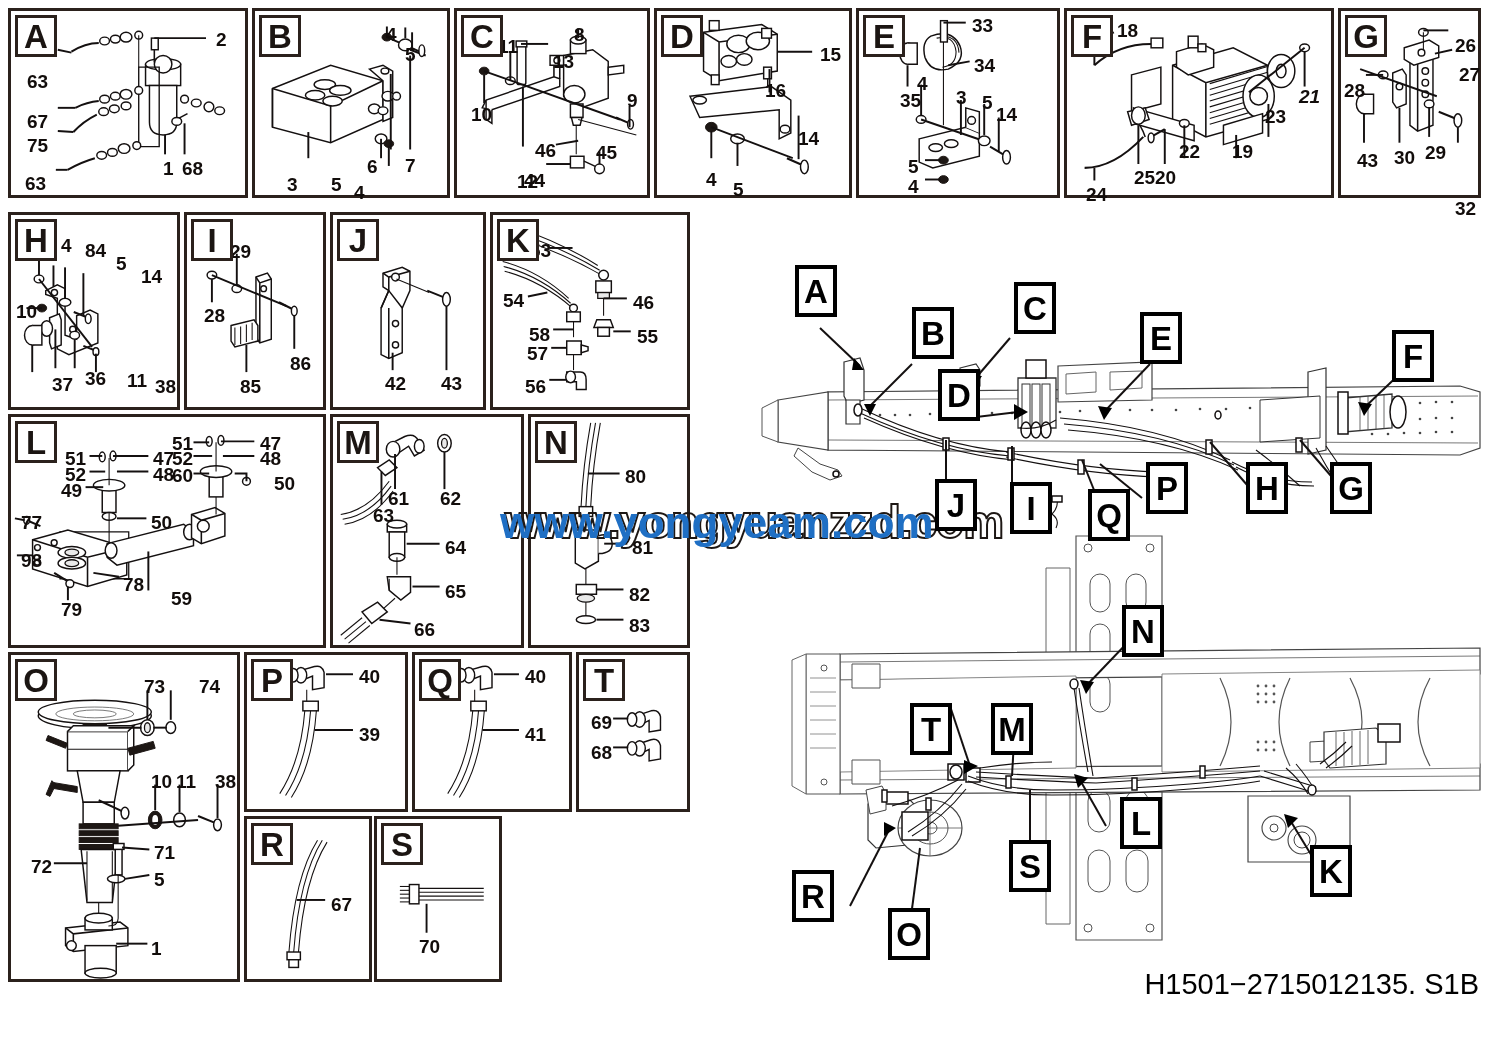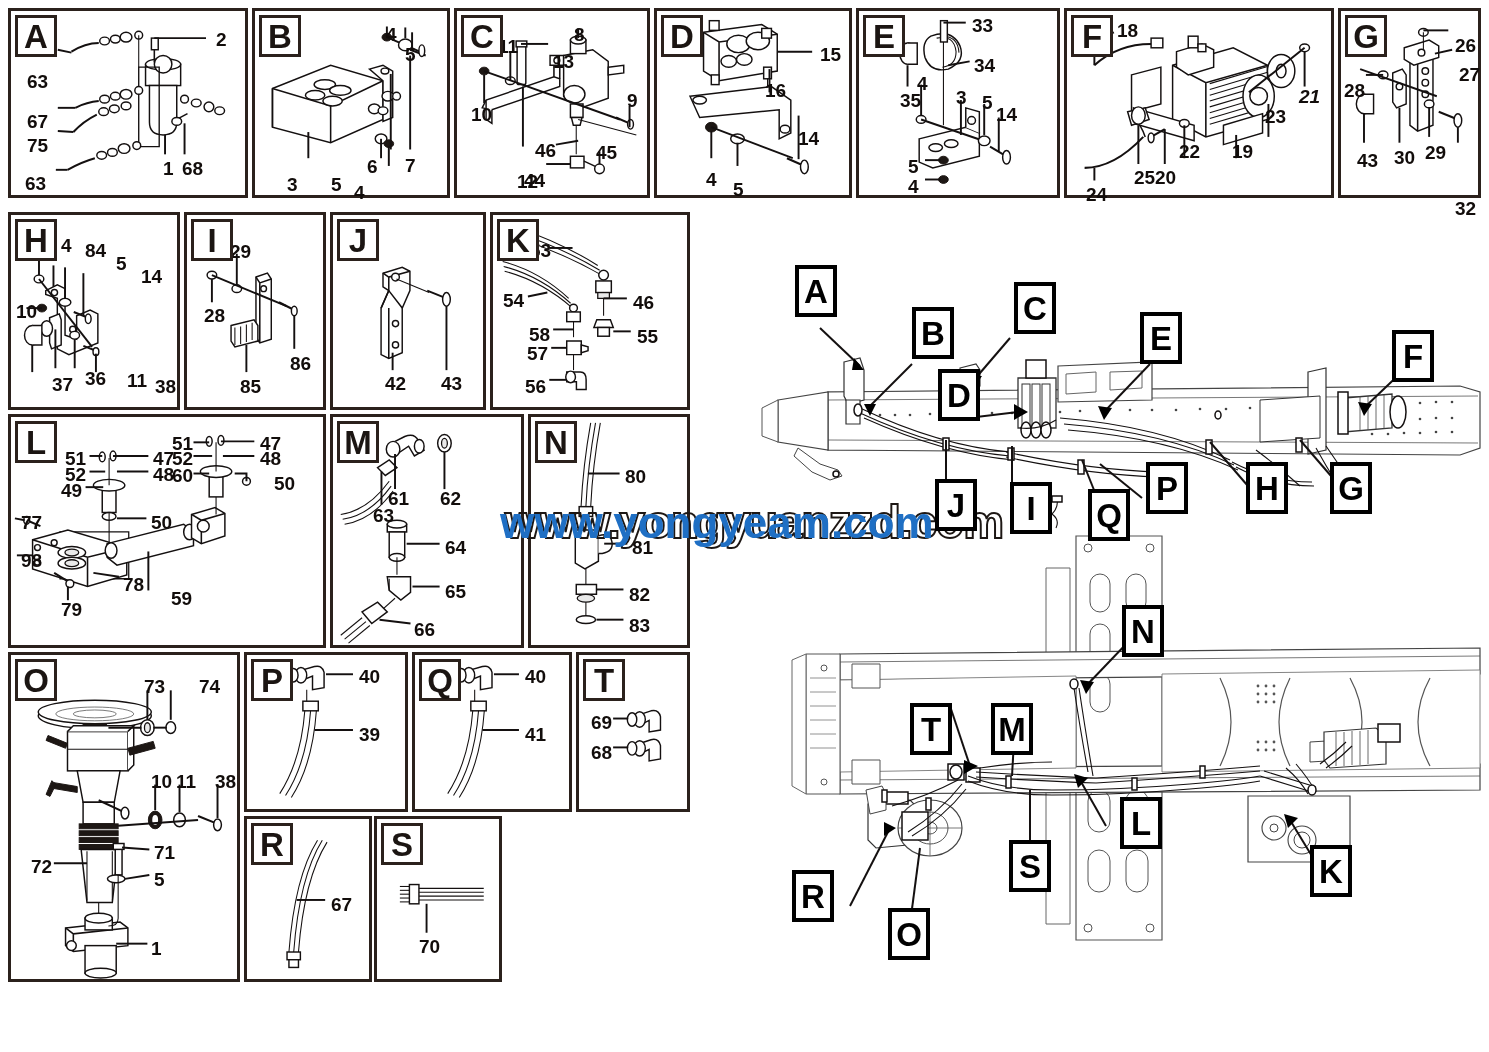--- a/index.html
+++ b/index.html
@@ -1324,14 +1324,15 @@
   <div class="calloutbox" style="left:1009px; top:840px;">S</div>
   <div class="calloutbox" style="left:792px; top:870px;">R</div>
   <div class="calloutbox" style="left:888px; top:908px;">O</div>
   <div class="calloutbox" style="left:1310px; top:845px;">K</div>
 
   <div id="watermark">
     <span class="wm-outline">www.yongyuanzzd.com</span>
     <span class="wm-blue">www.yongyeam.com</span>
   </div>
 
+  <div id="drawing-number">H1501−2715012135. S1B</div>
 
 </div>
 
 </body></html>

